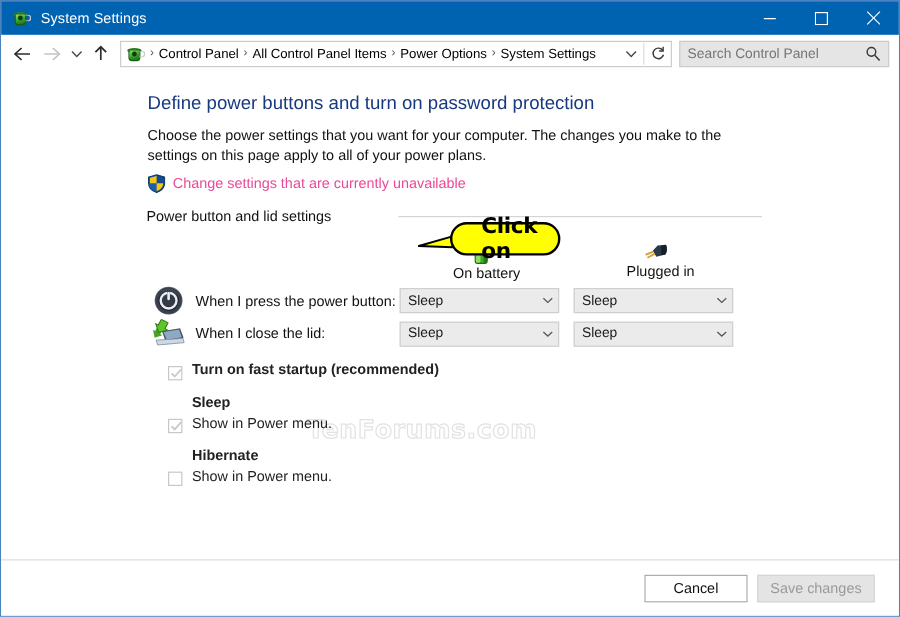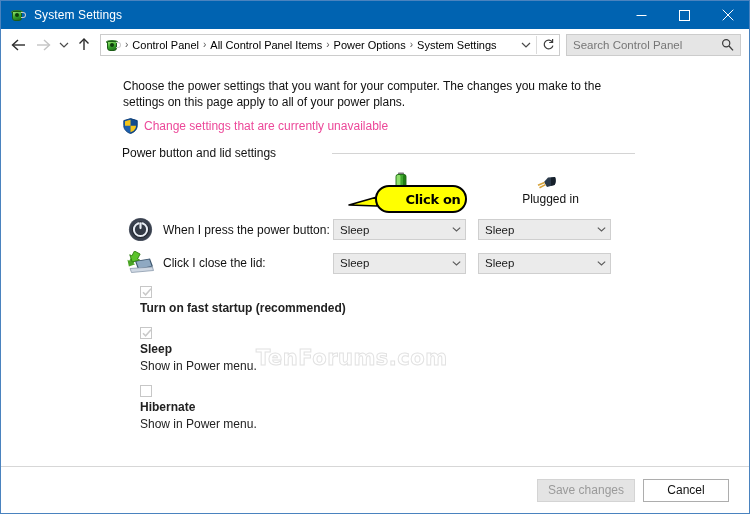--- a/index.html
+++ b/index.html
@@ -242,21 +242,21 @@
     align-items: center;
     flex-direction: column;
   }
   .col-head .chead-icon { margin-right: 9px; display: flex; flex: none; }
   .col-head .chead-label { font-size: 12px; color: #111111; white-space: nowrap; }
 
   
   .setting-row {
     display: flex;
     align-items: center;
-    margin-top: 9px;
+    margin-top: 3px;
   }
   .row-icon {
     width: 34px;
     display: flex; align-items: center; justify-content: center;
     flex: none;
     margin-right: 6px;
   }
   .row-label {
     font-size: 12px;
     color: #111111;
@@ -284,24 +284,23 @@
   }
   .combo .carrow {
     width: 17px;
     display: flex; align-items: center; justify-content: center;
     flex: none;
   }
 
   
   .check-row {
     display: flex;
-    align-items: flex-start;
+    align-items: flex-end;
     margin-top: 9px;
     padding-left: 17px;
-    flex-direction: column;
   }
   .checkbox {
     width: 12px; height: 12px;
     border: 1px solid #c7c7c7;
     background: #ffffff;
     box-sizing: border-box;
     margin-right: 8px;
     margin-top: 2px;
     flex: none;
     position: relative;
@@ -349,21 +348,21 @@
     background: #ffff00;
     border: 2px solid #000000;
     border-radius: 14px;
     box-sizing: border-box;
     display: flex;
     align-items: center;
     justify-content: center;
     z-index: 20;
   }
   .callout-text {
-    font-size: 13px;
+    font-size: 18px;
     font-weight: bold;
     color: #000000;
     font-family: "DejaVu Sans", sans-serif;
     letter-spacing: -0.3px;
     margin-left: 24px;
   }
   .callout-tail {
     position: absolute;
     left: 347px; top: 131px;
     z-index: 19;
@@ -504,20 +503,21 @@
       </span>
     </div>
   </div>
 
   <div class="content">
 
     <div class="watermark">TenForums.com</div>
 
     <div class="inner">
 
+      <h1 class="page-title">Define power buttons and turn on password protection</h1>
       <p class="page-desc">Choose the power settings that you want for your computer. The changes you make to the settings on this page apply to all of your power plans.</p>
 
       <div class="uac-row">
         <span class="shield">
           <svg width="15" height="16" viewBox="0 0 15 16">
             <path d="M7.5 0.6 L14.2 2.6 L14.2 7.6 C14.2 11.6 11.2 14.4 7.5 15.5 C3.8 14.4 0.8 11.6 0.8 7.6 L0.8 2.6 Z" fill="#1b5fae"></path>
             <path d="M7.5 0.6 L14.2 2.6 L14.2 7.6 C14.2 11.6 11.2 14.4 7.5 15.5 Z" fill="#134b8d"></path>
             <path d="M7.5 1.7 L7.5 7.8 L2 7.8 L2 3.2 Z" fill="#f5c518"></path>
             <path d="M7.5 7.8 L13 7.8 C13 11 10.6 13.4 7.5 14.3 Z" fill="#f5c518"></path>
             <path d="M7.5 0.6 L14.2 2.6 L14.2 7.6 C14.2 11.6 11.2 14.4 7.5 15.5 C3.8 14.4 0.8 11.6 0.8 7.6 L0.8 2.6 Z" fill="none" stroke="#0d3c72" stroke-width="0.9"></path>
@@ -592,21 +592,21 @@
         <span class="row-icon">
           <svg width="28" height="24" viewBox="0 0 28 24">
             <path d="M9 10 L24 7.5 L27 15.5 L12 18.5 Z" fill="#3d566e"></path>
             <path d="M10.3 10.6 L23.2 8.5 L25.5 15 L13 17.4 Z" fill="#8fa9c2"></path>
             <path d="M4 17.5 L26.5 16 L27.5 19.5 L5.5 21.5 Z" fill="#cfd8e3"></path>
             <path d="M4 17.5 L26.5 16 L27.5 19.5 L5.5 21.5 Z" fill="none" stroke="#7e8fa3" stroke-width="0.7"></path>
             <path d="M6 2.5 L11 2.5 L11 0.5 L16 5 L11 9.5 L11 7.5 L6 7.5 Z" transform="translate(-2,2) rotate(120 8 6)" fill="#4aa424"></path>
             <path d="M3.5 3 L9 3 L9 0.6 L14.2 6.2 L9 11.8 L9 9.4 L3.5 9.4 Z" transform="rotate(118 8.8 6.2)" fill="#5cc42c" stroke="#2e7a12" stroke-width="0.8"></path>
           </svg>
         </span>
-        <span class="row-label">Click I close the lid:</span>
+        <span class="row-label">When I close the lid:</span>
         <span class="combo">
           <span class="cval">Sleep</span>
           <span class="carrow">
             <svg width="9" height="7" viewBox="0 0 9 7">
                 <path d="M0.8 1.6 L4.5 5 L8.2 1.6" fill="none" stroke="#5a5a5a" stroke-width="1.1"></path>
               </svg>
           </span>
         </span>
         <span class="combo">
           <span class="cval">Sleep</span>
@@ -655,17 +655,17 @@
     <svg class="callout-tail" width="32" height="22" viewBox="0 0 32 22">
       <path d="M1 14 L29 6 L29 15 Z" fill="#ffff00" stroke="#000000" stroke-width="1.6" stroke-linejoin="round"></path>
     </svg>
     <div class="callout">
       <span class="callout-text">Click on</span>
     </div>
 
   </div>
 
   <div class="footer">
+    <div class="btn normal">Cancel</div>
     <div class="btn primary-disabled">Save changes</div>
-    <div class="btn normal">Cancel</div>
   </div>
 
 </div>
 
 </body></html>

